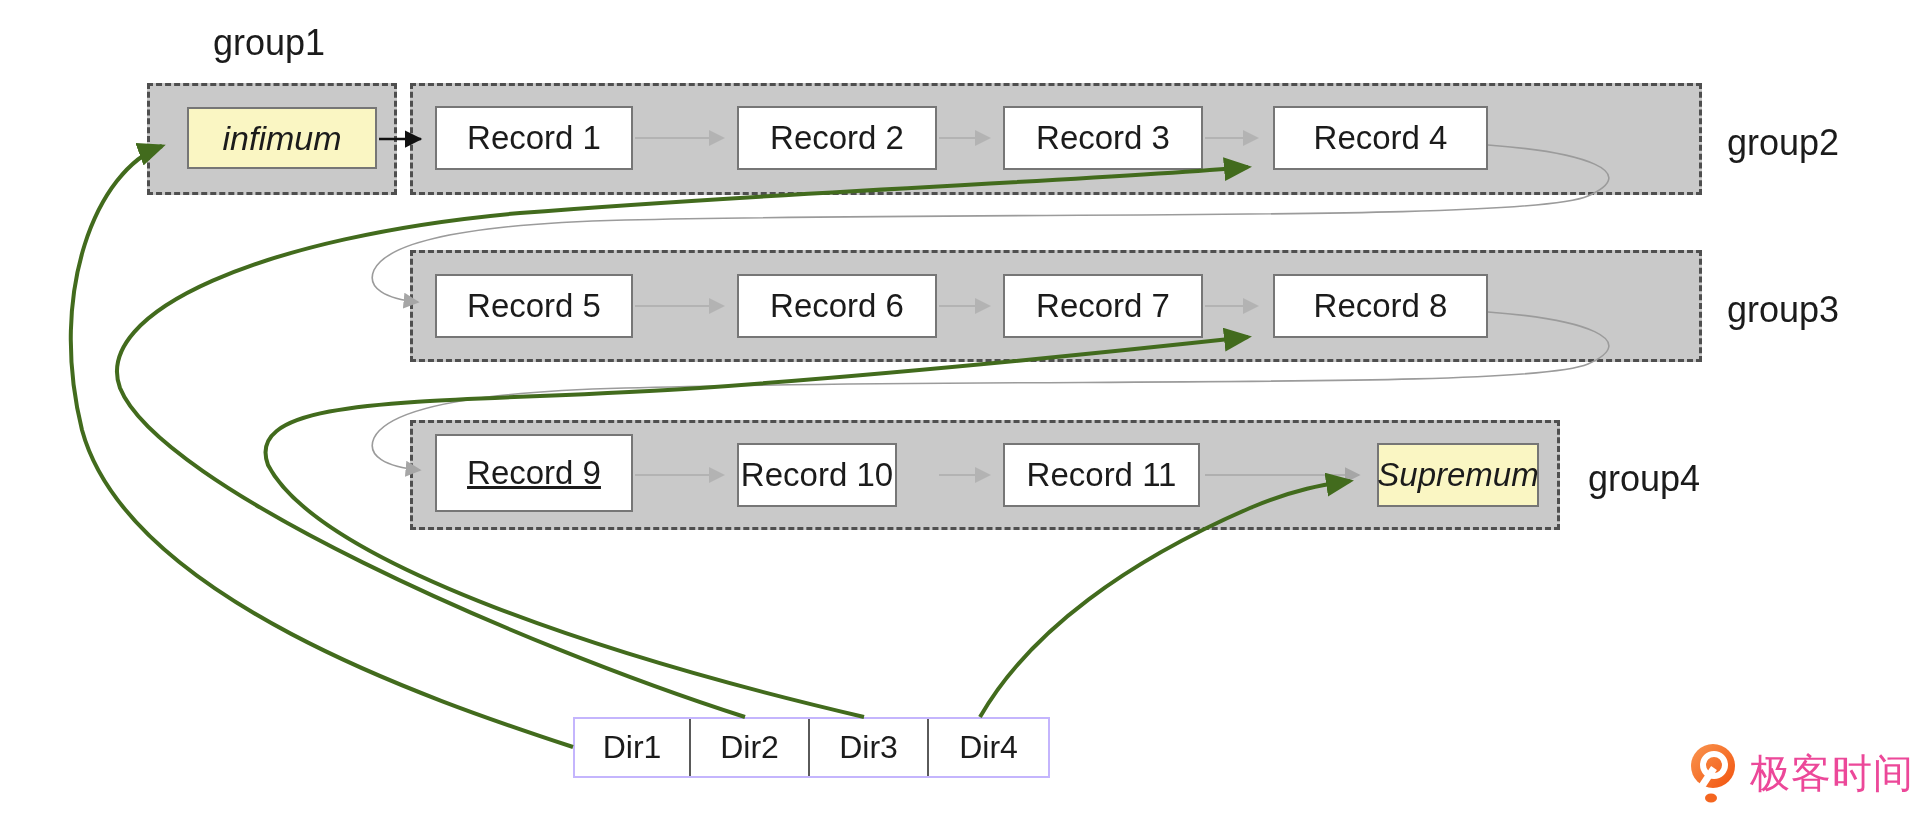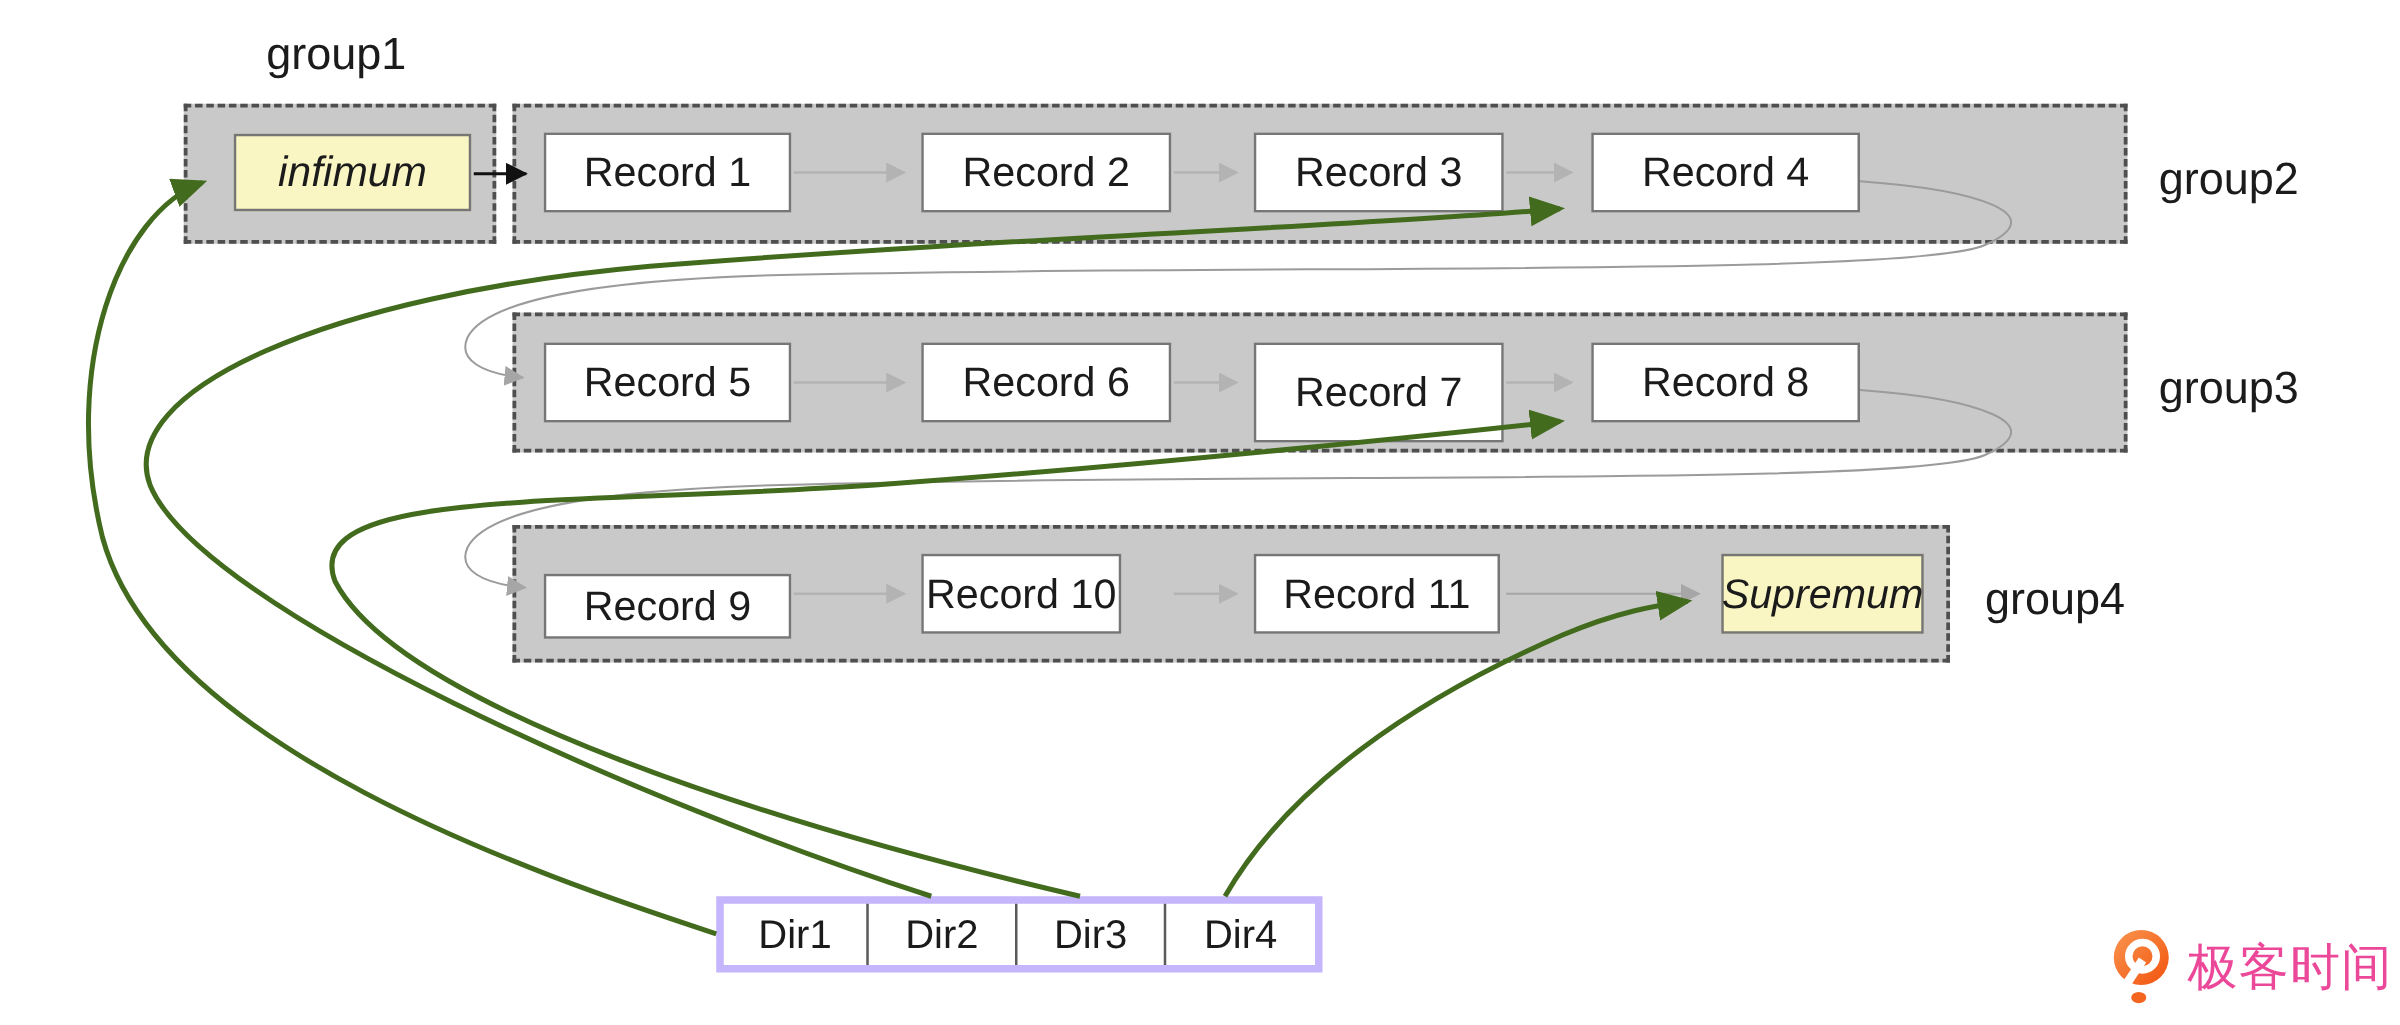--- a/index.html
+++ b/index.html
@@ -30,30 +30,30 @@
     font-size:33px;z-index:2;white-space:nowrap;
   }
   .node.yellow{background:#faf6c3;font-style:italic;}
   #n-inf{left:187px;top:107px;width:190px;height:62px;font-size:34px;}
   #n-r1{left:435px;top:106px;width:198px;height:64px;}
   #n-r2{left:737px;top:106px;width:200px;height:64px;}
   #n-r3{left:1003px;top:106px;width:200px;height:64px;}
   #n-r4{left:1273px;top:106px;width:215px;height:64px;}
   #n-r5{left:435px;top:274px;width:198px;height:64px;}
   #n-r6{left:737px;top:274px;width:200px;height:64px;}
-  #n-r7{left:1003px;top:274px;width:200px;height:80px;}
+  #n-r7{left:1003px;top:274px;width:200px;height:64px;}
   #n-r8{left:1273px;top:274px;width:215px;height:64px;}
-  #n-r9{left:435px;top:459px;width:198px;height:52px;}
+  #n-r9{left:435px;top:434px;width:198px;height:78px;text-decoration:underline;}
   #n-r10{left:737px;top:443px;width:160px;height:64px;}
   #n-r11{left:1003px;top:443px;width:197px;height:64px;}
   #n-sup{left:1377px;top:443px;width:162px;height:64px;font-size:33px;}
   
   .dir-table{
     position:absolute;left:573px;top:717px;height:61px;display:flex;
-    border:6px solid #c4b5fd;box-sizing:border-box;background:#ffffff;z-index:2;
+    border:2px solid #c4b5fd;box-sizing:border-box;background:#ffffff;z-index:2;
   }
   .dir-cell{
     display:flex;align-items:center;justify-content:center;font-size:32px;
     border-right:2px solid #5a5a5a;box-sizing:border-box;height:100%;
   }
   .dir-cell:last-child{border-right:none;}
   .dir-c0{width:116px;} .dir-c1{width:119px;} .dir-c2{width:119px;} .dir-c3{width:119px;}
   
   #arrows{position:absolute;left:0;top:0;z-index:3;pointer-events:none;}
   

